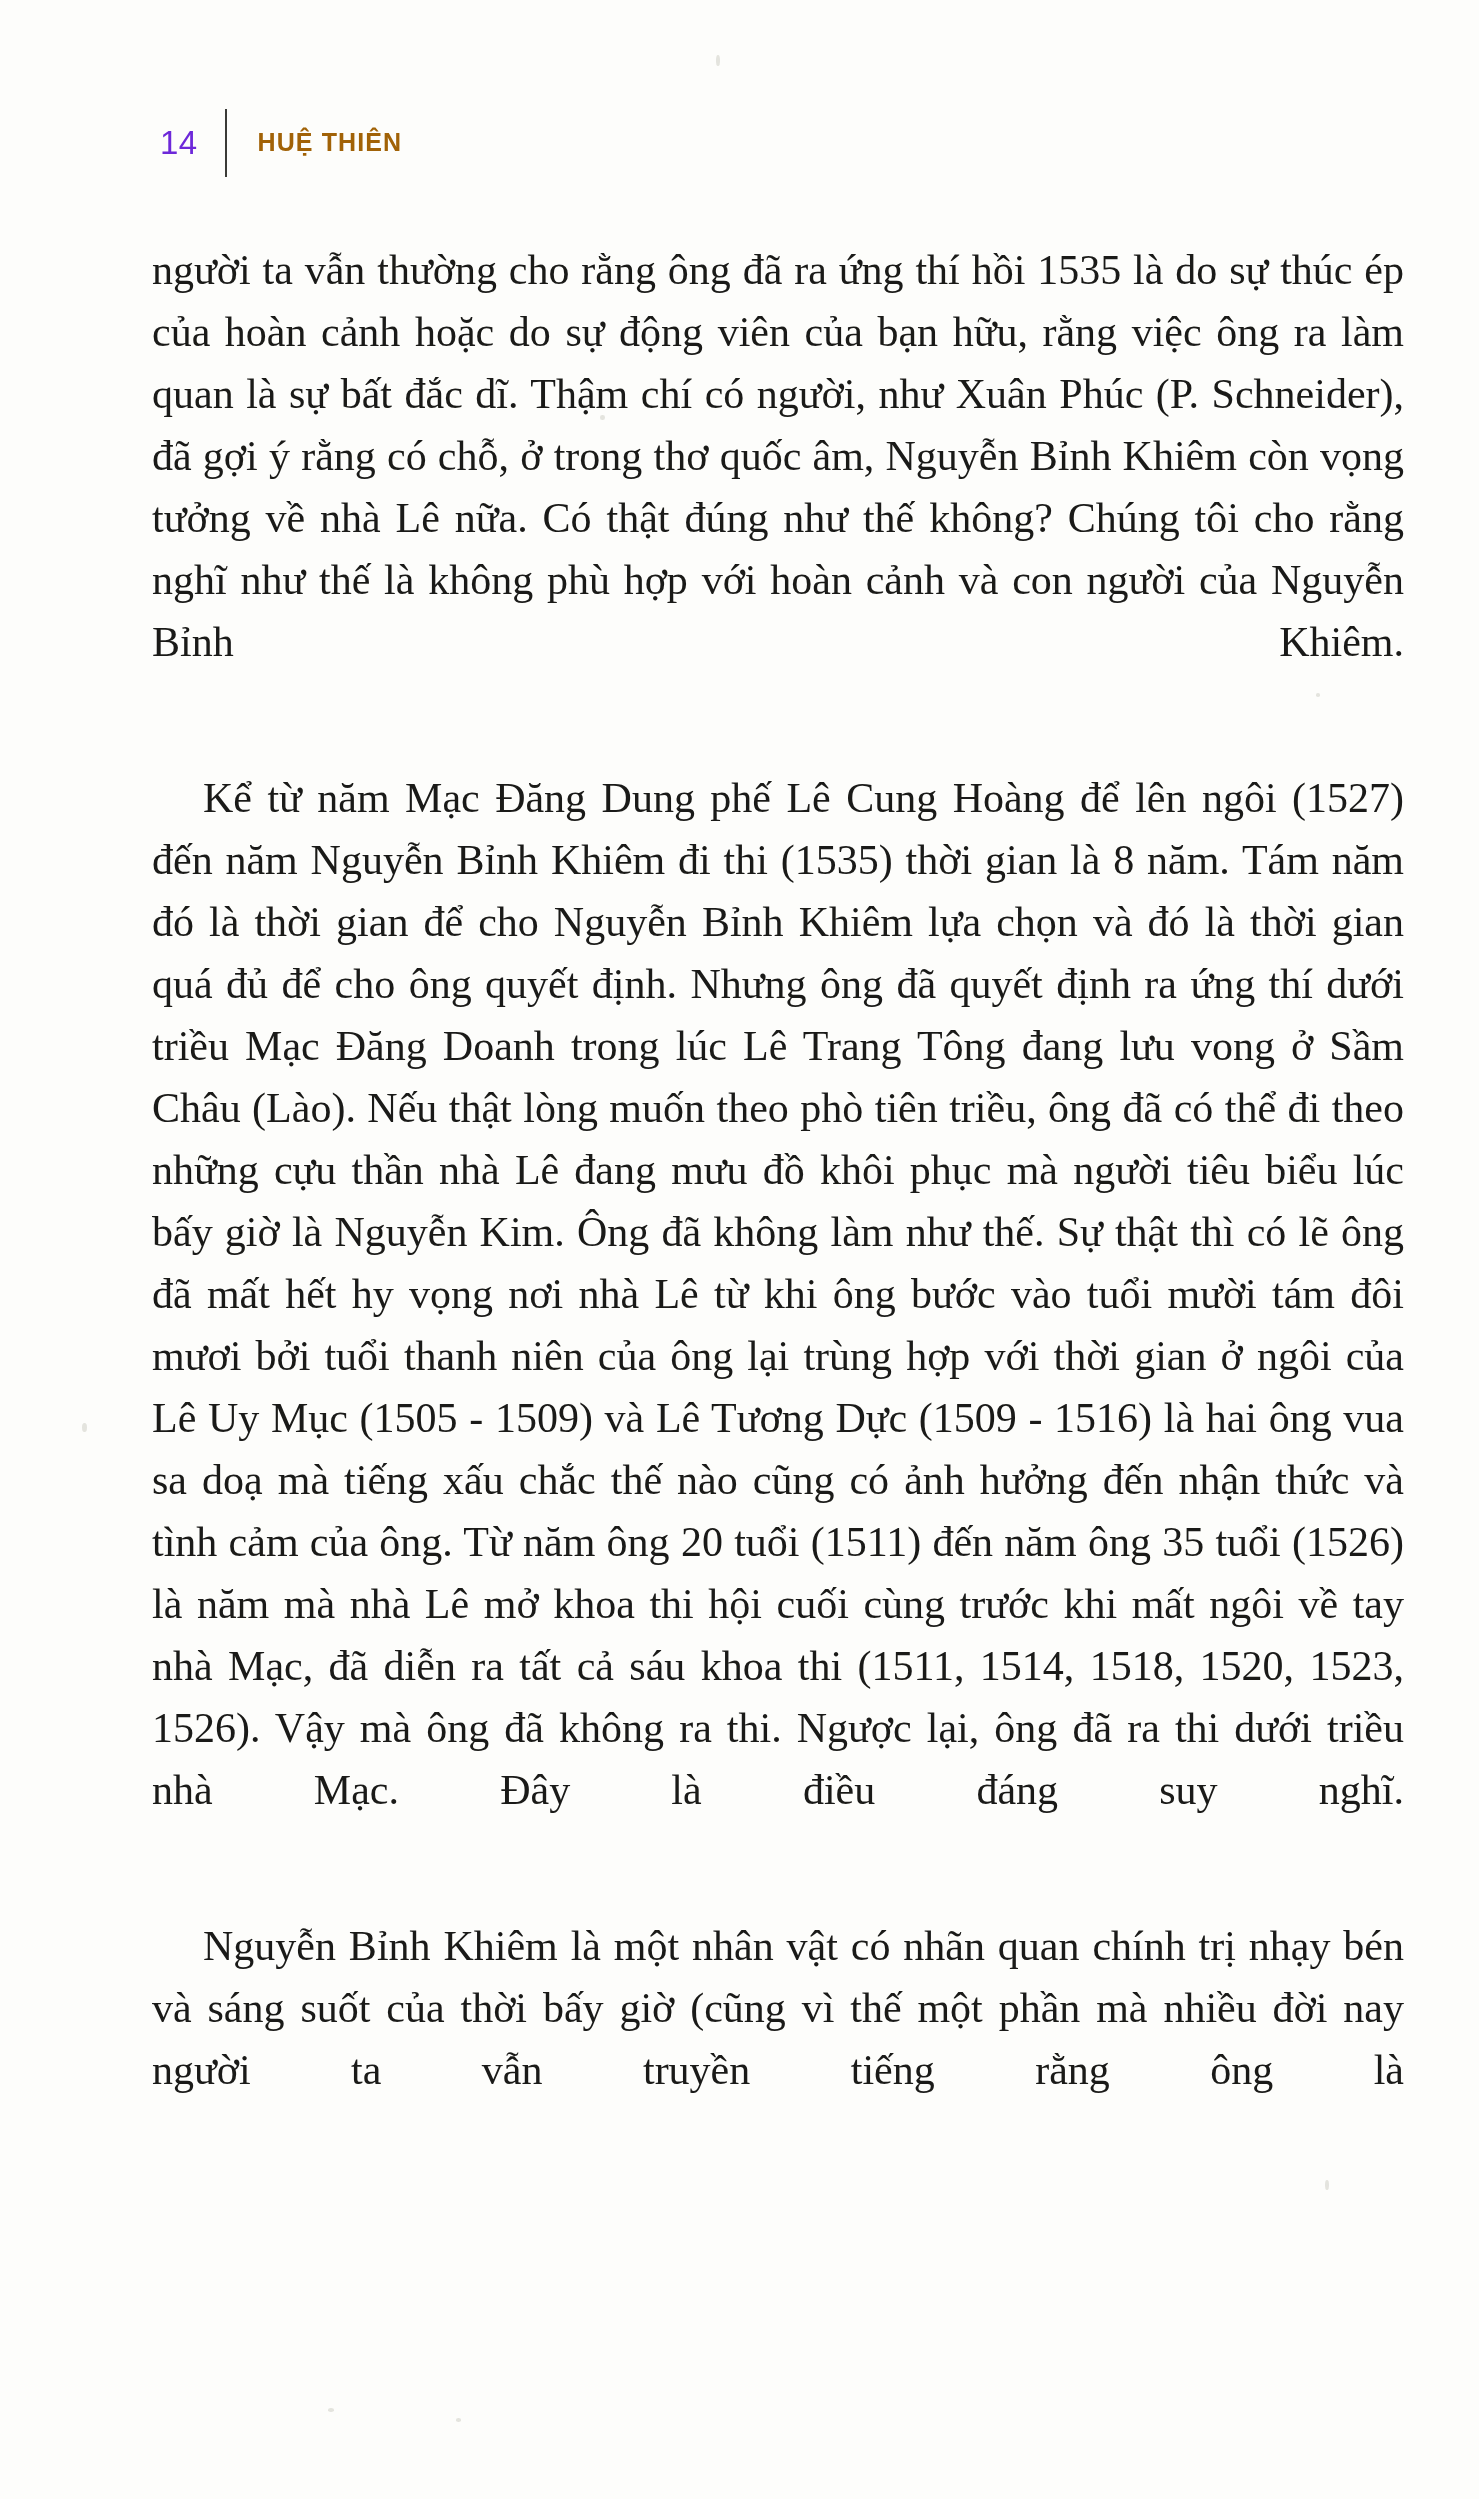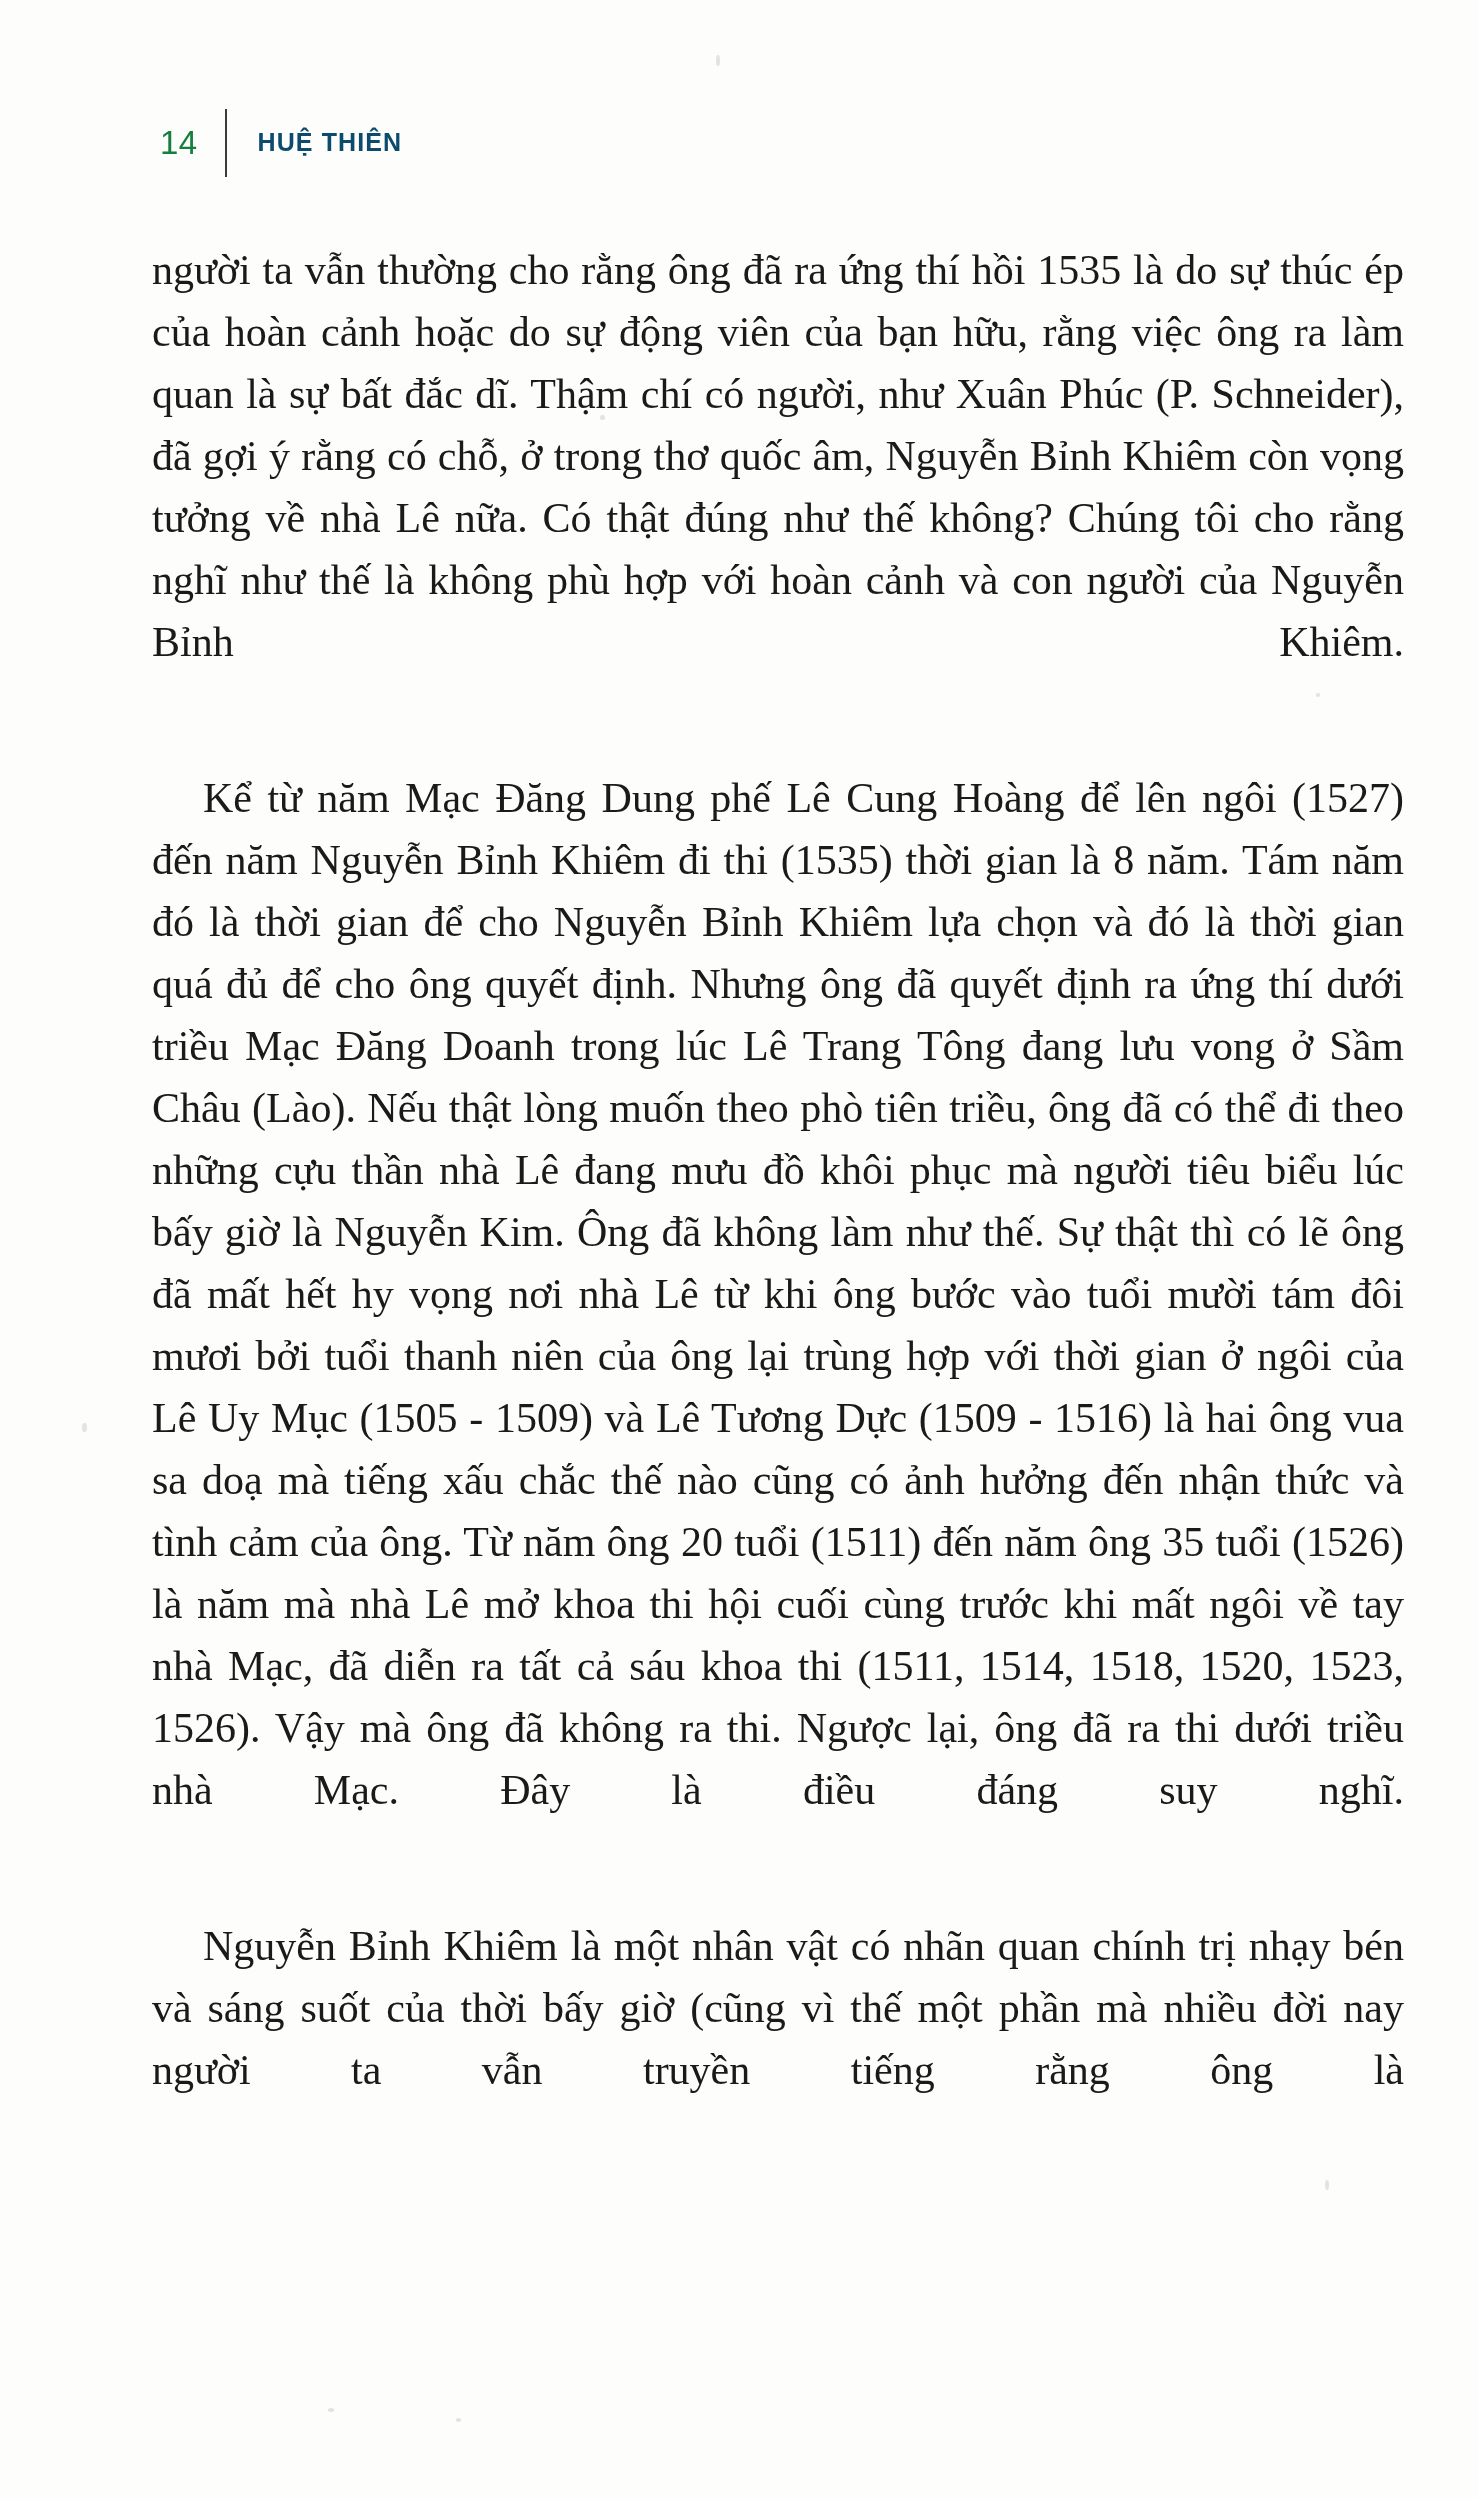--- a/index.html
+++ b/index.html
@@ -28,40 +28,40 @@
     display: flex;
     align-items: center;
     height: 68px;
   }
 
   .folio {
     font-family: "Liberation Sans", "DejaVu Sans", sans-serif;
     font-size: 33px;
     font-weight: 400;
     letter-spacing: 0.5px;
-    color: #15803d;
+    color: #6d28d9;
     line-height: 1;
     padding-bottom: 1.8px;
   }
 
   .head-rule {
     width: 1.8px;
     height: 68px;
     background: #2a2a26;
     margin-left: 27px;
     margin-right: 31px;
     opacity: 0.92;
   }
 
   .head-title {
     font-family: "Liberation Sans", "DejaVu Sans", sans-serif;
     font-size: 25px;
     font-weight: 700;
     letter-spacing: 1.1px;
-    color: #0c4a6e;
+    color: #a16207;
     line-height: 1;
     padding-bottom: 0.9px;
   }
 
   
   .textblock {
     position: absolute;
     left: 152px;
     top: 239px;
     width: 1252px;

